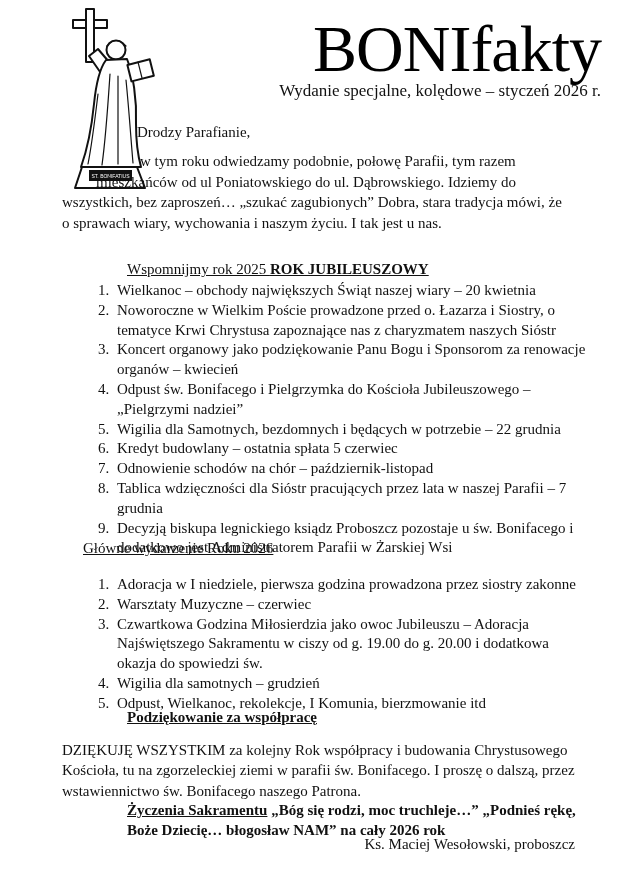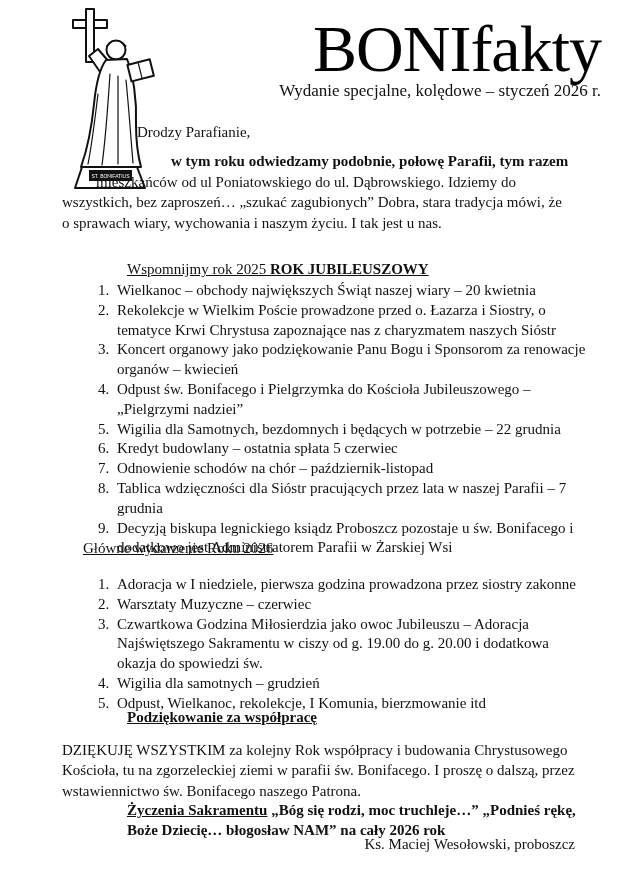--- a/index.html
+++ b/index.html
@@ -20,21 +20,21 @@
   .title{font-size:66px;line-height:62px;letter-spacing:-1px;color:#000;}
   .subtitle{font-size:17px;line-height:20px;margin-top:1px;}
 
   
   .statue{left:52px;top:4px;width:114px;height:192px;}
 
   
   .greeting{left:137px;top:122px;line-height:20px;}
   .intro{left:62px;top:151px;width:540px;}
   .intro .ln{white-space:nowrap;line-height:20.5px;height:20.5px;}
-  .intro .ln.i1{margin-left:109px;font-weight:bold;}
+  .intro .ln.i1{margin-left:78px;}
   .intro .ln.i2{margin-left:34px;}
 
   
   .sec1-heading{left:127px;top:259px;line-height:20px;}
   .u{text-decoration:underline;}
   .b{font-weight:bold;}
   .doc-list{left:62px;top:281px;width:528px;}
   .doc-list ol{margin:0;padding:0 0 0 51px;}
   .doc-list li{margin:0;padding-left:4px;line-height:19.8px;}
   .heading2{left:83px;top:538px;line-height:20px;}
@@ -93,21 +93,21 @@
     <div class="ln">o sprawach wiary, wychowania i naszym życiu. I tak jest u nas.</div>
   </div>
 
   <div class="abs sec1-heading">
     <span class="u">Wspomnijmy rok 2025 </span><span class="u b">ROK JUBILEUSZOWY</span>
   </div>
 
   <div class="abs doc-list">
     <ol>
       <li>Wielkanoc – obchody największych Świąt naszej wiary – 20 kwietnia</li>
-      <li>Rekolekcje w Wielkim Poście prowadzone przed o. Łazarza i Siostry, o tematyce Krwi Chrystusa zapoznające nas z charyzmatem naszych Sióstr</li>
+      <li>Noworoczne w Wielkim Poście prowadzone przed o. Łazarza i Siostry, o tematyce Krwi Chrystusa zapoznające nas z charyzmatem naszych Sióstr</li>
       <li>Koncert organowy jako podziękowanie Panu Bogu i Sponsorom za renowacje organów – kwiecień</li>
       <li>Odpust św. Bonifacego i Pielgrzymka do Kościoła Jubileuszowego – „Pielgrzymi nadziei”</li>
       <li>Wigilia dla Samotnych, bezdomnych i będących w potrzebie – 22 grudnia</li>
       <li>Kredyt budowlany – ostatnia spłata 5 czerwiec</li>
       <li>Odnowienie schodów na chór – październik-listopad</li>
       <li>Tablica wdzięczności dla Sióstr pracujących przez lata w naszej Parafii – 7 grudnia</li>
       <li>Decyzją biskupa legnickiego ksiądz Proboszcz pozostaje u św. Bonifacego i dodatkowo jest Administratorem Parafii w Żarskiej Wsi</li>
     </ol>
   </div>
 

